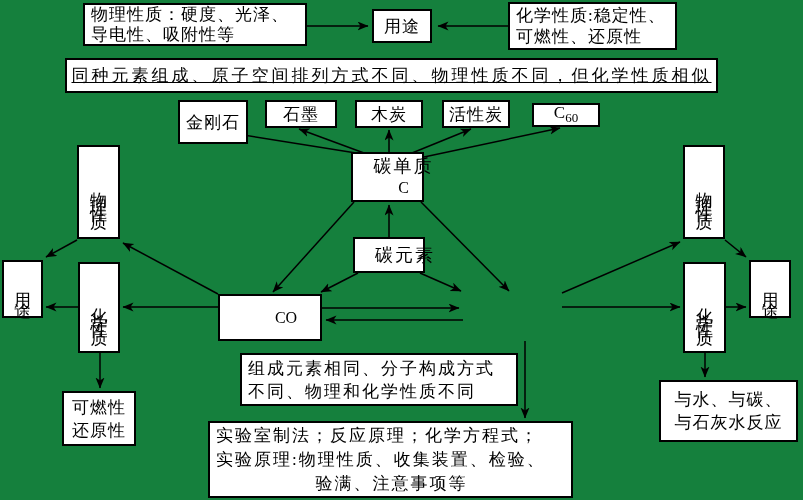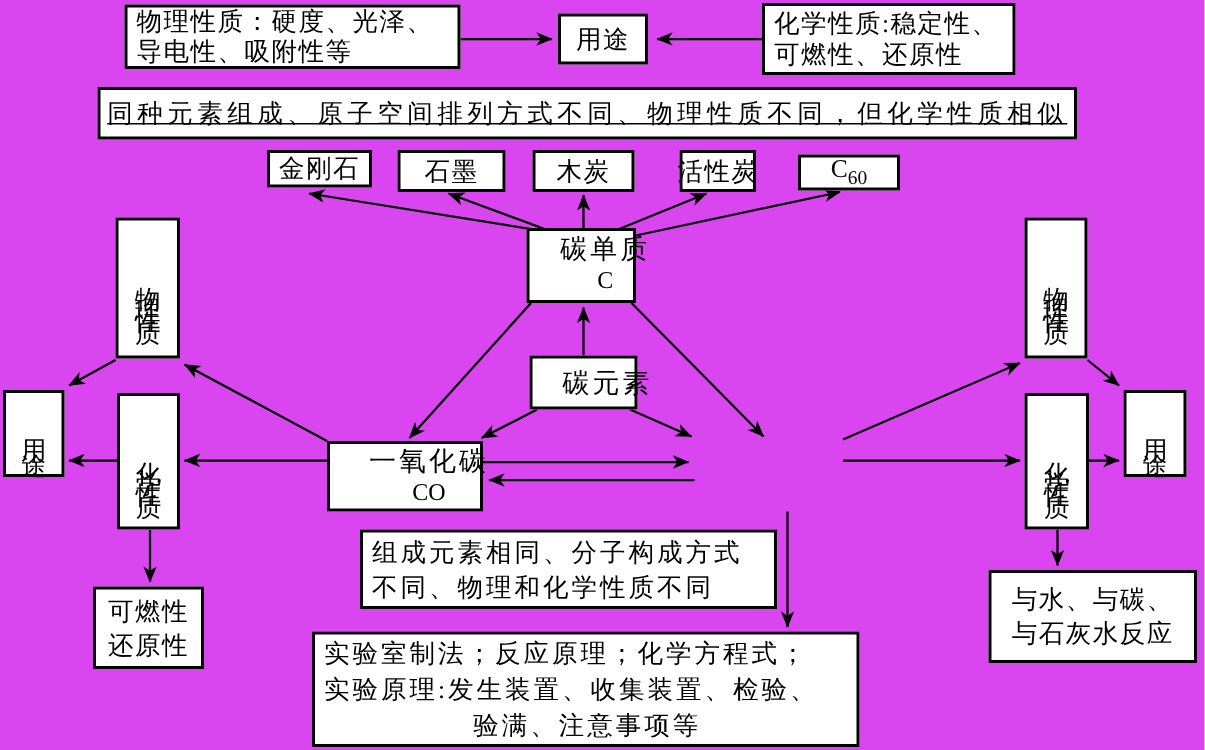--- a/index.html
+++ b/index.html
@@ -1,17 +1,17 @@
 <!DOCTYPE html>
 <html><head>
 <meta charset="utf-8">
 <style>
   html,body{margin:0;padding:0;background:#fff;}
   #canvas{
-    position:relative;width:803px;height:500px;background:#d946ef;overflow:hidden;
+    position:relative;width:803px;height:500px;background:#15803d;overflow:hidden;
     font-family:"Liberation Serif","DejaVu Serif",serif;color:#000;
   }
   #wires{position:absolute;left:0;top:0;width:803px;height:500px;}
   .box{
     position:absolute;background:#fff;border:2px solid #000;box-sizing:border-box;
     display:flex;flex-direction:column;align-items:center;justify-content:center;
     text-align:center;font-size:17px;line-height:21px;letter-spacing:1px;
   }
   .box .ln{display:block;white-space:nowrap;}
   .leftalign{align-items:flex-start;text-align:left;padding-left:6px;padding-right:4px;}
@@ -78,30 +78,30 @@
 
   <div class="box leftalign" style="left:508px;top:2px;width:169px;height:48px;line-height:21px;">
     <span class="ln">化学性质:稳定性、</span>
     <span class="ln">可燃性、还原性</span>
   </div>
 
   <div class="box notebar" style="left:65px;top:58px;width:653px;height:35px;">
     <span class="ln">同种元素组成、原子空间排列方式不同、物理性质不同，但化学性质相似</span>
   </div>
 
-  <div class="box" style="left:178px;top:100px;width:70px;height:25px;">
+  <div class="box" style="left:178px;top:100px;width:70px;height:44px;">
     <span class="ln">金刚石</span>
   </div>
   <div class="box" style="left:265px;top:100px;width:72px;height:28px;">
     <span class="ln">石墨</span>
   </div>
   <div class="box" style="left:355px;top:100px;width:68px;height:28px;">
     <span class="ln">木炭</span>
   </div>
-  <div class="box" style="left:453px;top:100px;width:51px;height:28px;">
+  <div class="box" style="left:442px;top:100px;width:68px;height:28px;">
     <span class="ln">活性炭</span>
   </div>
   <div class="box" style="left:532px;top:103px;width:68px;height:24px;">
     <span class="ln formula" style="font-size:17px;"><span>C</span><sub>60</sub></span>
   </div>
 
   <div class="box bignames" style="left:351px;top:152px;width:73px;height:50px;line-height:22px;">
     <span class="ln">碳单质</span>
     <span class="ln formula">C</span>
   </div>
@@ -118,21 +118,20 @@
   </div>
   <div class="box vbox" style="left:78px;top:262px;width:42px;height:91px;">
     <span class="vtext">化学性质</span>
   </div>
   <div class="box small-gap" style="left:62px;top:391px;width:74px;height:55px;">
     <span class="ln">可燃性</span>
     <span class="ln">还原性</span>
   </div>
 
   <div class="box bignames" style="left:218px;top:294px;width:104px;height:47px;line-height:21px;">
-    <span class="ln">一氧化碳</span>
     <span class="ln formula">CO</span>
   </div>
 
   <div class="box vbox" style="left:683px;top:145px;width:42px;height:94px;">
     <span class="vtext">物理性质</span>
   </div>
   <div class="box vbox" style="left:683px;top:262px;width:43px;height:91px;">
     <span class="vtext">化学性质</span>
   </div>
   <div class="box vbox" style="left:749px;top:260px;width:42px;height:58px;">
@@ -143,17 +142,17 @@
     <span class="ln">与石灰水反应</span>
   </div>
 
   <div class="box leftalign" style="left:240px;top:353px;width:278px;height:53px;line-height:23px;letter-spacing:2px;">
     <span class="ln">组成元素相同、分子构成方式</span>
     <span class="ln">不同、物理和化学性质不同</span>
   </div>
 
   <div class="box leftalign" style="left:208px;top:421px;width:365px;height:77px;line-height:24px;letter-spacing:2px;">
     <span class="ln">实验室制法；反应原理；化学方程式；</span>
-    <span class="ln">实验原理:发生装置、收集装置、检验、</span>
+    <span class="ln">实验原理:物理性质、收集装置、检验、</span>
     <span class="ln" style="align-self:center;">验满、注意事项等</span>
   </div>
 
 </div>
 
 </body></html>

